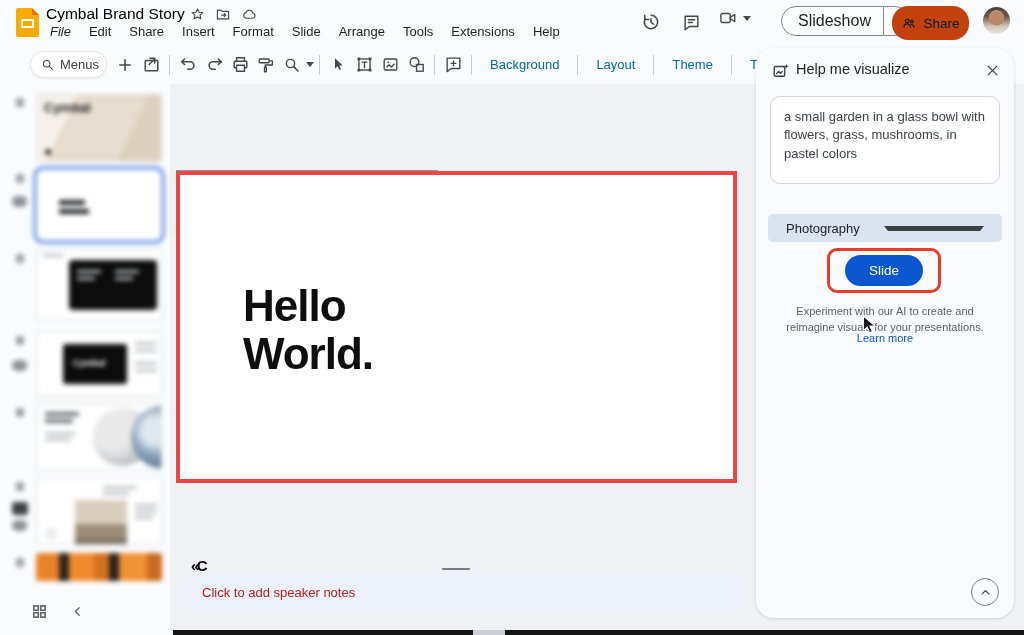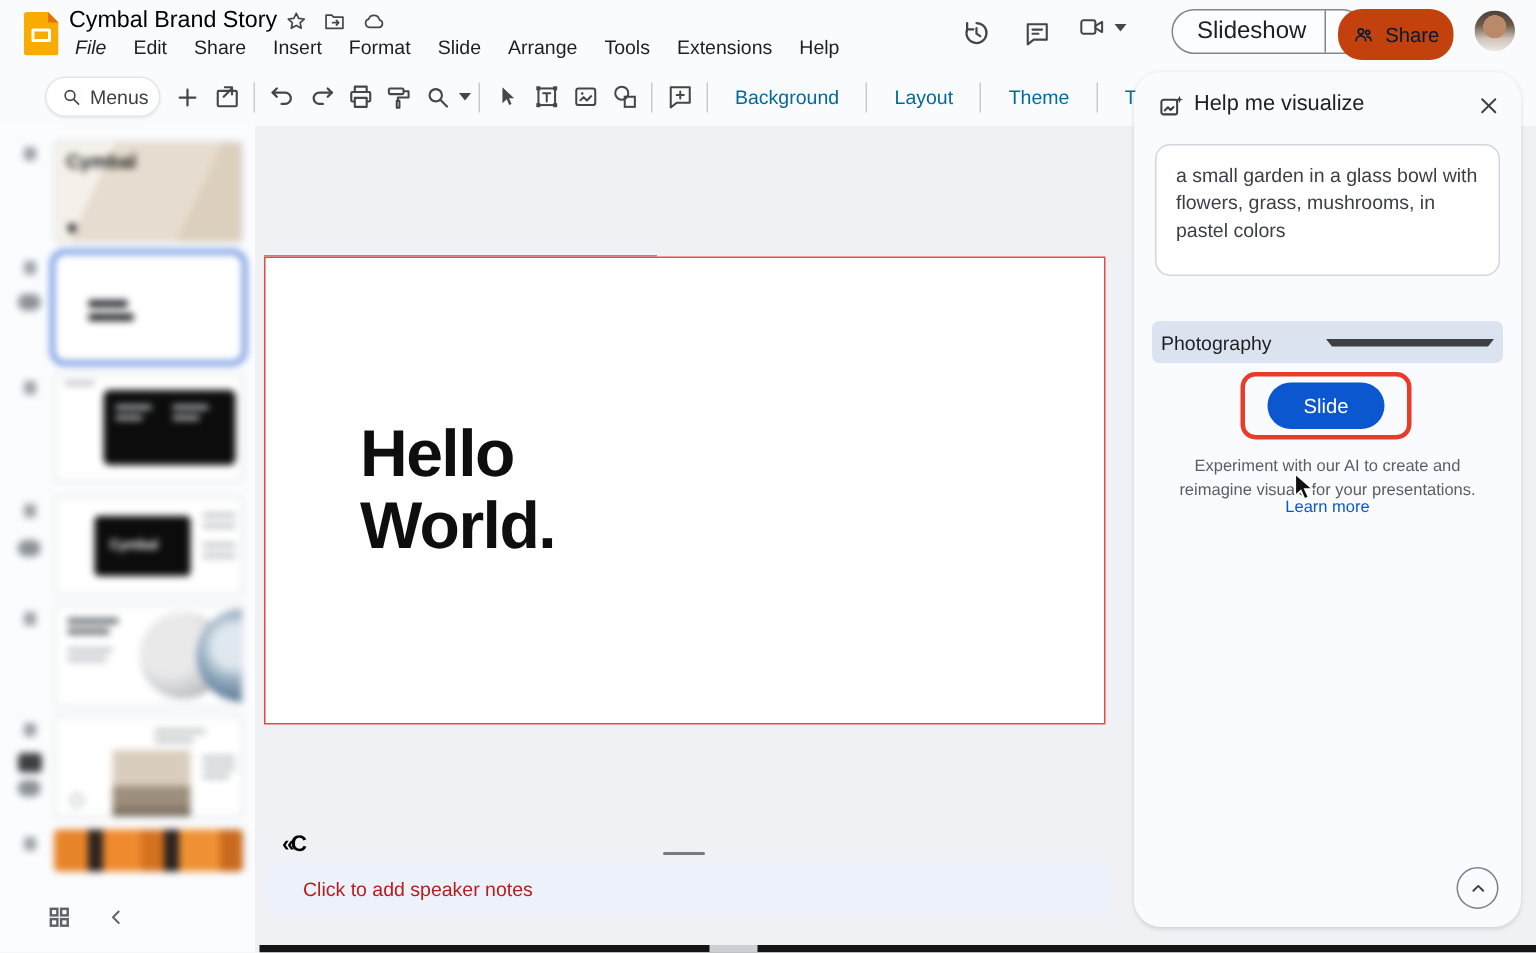--- a/index.html
+++ b/index.html
@@ -45,36 +45,36 @@
   .thumbs { position:absolute; inset:0; filter:blur(2.4px); }
   .thumb { position:absolute; left:36px; width:126px; background:#fff; border:1px solid #d8dbdf; border-radius:3px; overflow:hidden; }
   .tnum { position:absolute; left:16px; width:8px; height:9px; background:#9aa0a6; border-radius:2px; }
   .tlink { position:absolute; left:12px; width:15px; height:11px; background:#8d9298; border-radius:5px; }
   .bar { position:absolute; background:#24282c; border-radius:1px; }
   .gbar { position:absolute; background:#b9bdc2; border-radius:1px; }
   .film-bottom { position:absolute; left:0; bottom:8px; width:170px; height:32px; display:flex; align-items:center; gap:24px; padding-left:32px; }
 
   
   .workspace { position:absolute; left:170px; top:84px; width:854px; height:551px; background:#eff1f5; }
-  .slide-canvas { position:absolute; left:6px; top:87px; width:561px; height:312px; background:#fff; border:1px solid #ef4444; }
+  .slide-canvas { position:absolute; left:6px; top:87px; width:561px; height:312px; background:#fff; border:4px solid #ef4444; }
   .slide-topline { position:absolute; left:6px; top:86px; width:262px; height:2px; background:#8e939a; }
   .slide-title { position:absolute; left:63px; top:107px; font-size:44px; font-weight:bold; line-height:48px; letter-spacing:-1px; color:#0e0e0e; }
   .slide-logo { position:absolute; left:11px; top:382px; font-size:15px; font-weight:900; letter-spacing:-2.5px; color:#000; }
   .notes-handle { position:absolute; left:272px; top:484px; width:28px; height:2px; background:#767b80; border-radius:2px; }
   .notes { position:absolute; left:8px; top:490px; width:563px; height:37px; background:#edf1f9; border-radius:8px; display:flex; align-items:center; padding-left:24px; }
   .notes span { font-size:13px; color:#b91c1c; }
   .bottom-strip { position:absolute; left:3px; bottom:0; right:0; height:5px; background:#151515; }
   .strip-gap { position:absolute; left:300px; bottom:0; width:32px; height:5px; background:#ccd0d5; }
 
   
   .panel { position:absolute; left:756px; top:48px; width:258px; height:570px; background:#f9fbfe; border-radius:18px; box-shadow:0 1px 3px rgba(60,64,67,.18); z-index:6; }
   .panel-title { position:absolute; left:40px; top:13px; font-size:14.5px; font-weight:500; color:#1f1f1f; }
   .panel-close { position:absolute; right:12px; top:12px; width:20px; height:20px; display:flex; align-items:center; justify-content:center; }
   .prompt-box { position:absolute; left:14px; top:48px; width:230px; height:88px; background:#fff; border:1px solid #d2d6dd; border-radius:10px; padding:11px 13px; font-family:"Liberation Sans",sans-serif; font-size:13px; line-height:1.42; color:#3a3f46; resize:none; outline:none; }
-  .style-dd { position:absolute; left:12px; top:166px; width:234px; height:28px; background:#dbe2f0; border-radius:5px; display:flex; align-items:center; padding:0 6px; }
+  .style-dd { position:absolute; left:12px; top:166px; width:234px; height:28px; background:#dbe2f0; border-radius:5px; display:flex; align-items:center; padding:0 18px; }
   .style-dd span { font-size:13px; color:#1f1f1f; flex:1; }
   .red-box { position:absolute; left:71px; top:200px; width:114px; height:45px; border:3px solid #e93b2a; border-radius:10px; }
   .create-btn { position:absolute; left:89px; top:207px; width:78px; height:31px; background:#0b57d0; border-radius:16px; border:none; color:#fff; font-size:13.5px; font-family:"Liberation Sans",sans-serif; display:flex; align-items:center; justify-content:center; }
   .panel-caption { position:absolute; left:24px; top:256px; width:210px; text-align:center; font-size:11px; line-height:1.45; color:#5a5e63; }
   .learn-more { position:absolute; left:24px; top:284px; width:210px; text-align:center; font-size:11px; color:#0b57d0; }
   .scroll-top { position:absolute; left:215px; top:530px; width:28px; height:28px; border:1px solid #7b8086; border-radius:50%; display:flex; align-items:center; justify-content:center; background:transparent; }
 
   .cursor { position:absolute; left:862px; top:315px; z-index:20; pointer-events:none; }
 </style>
 </head>

